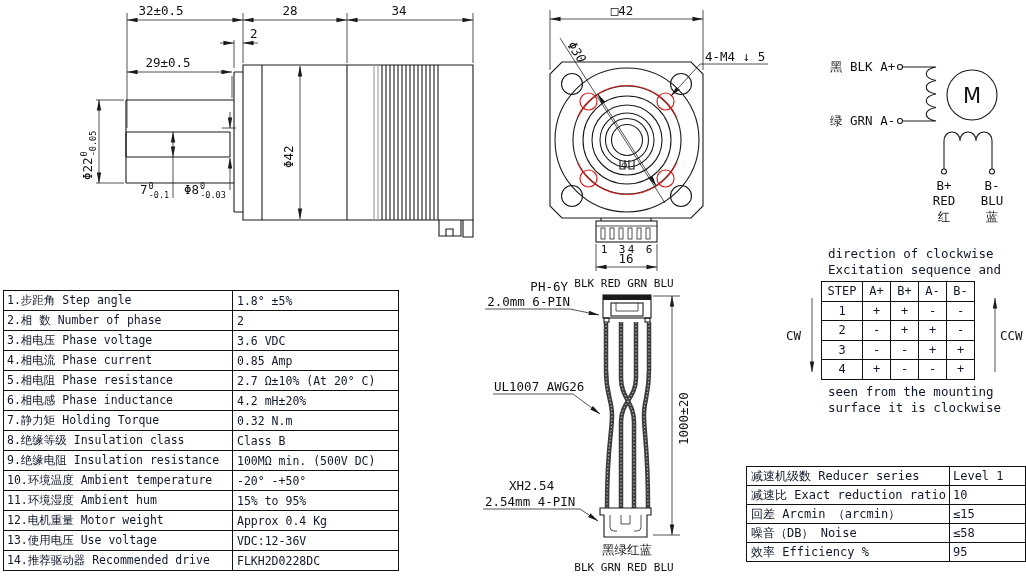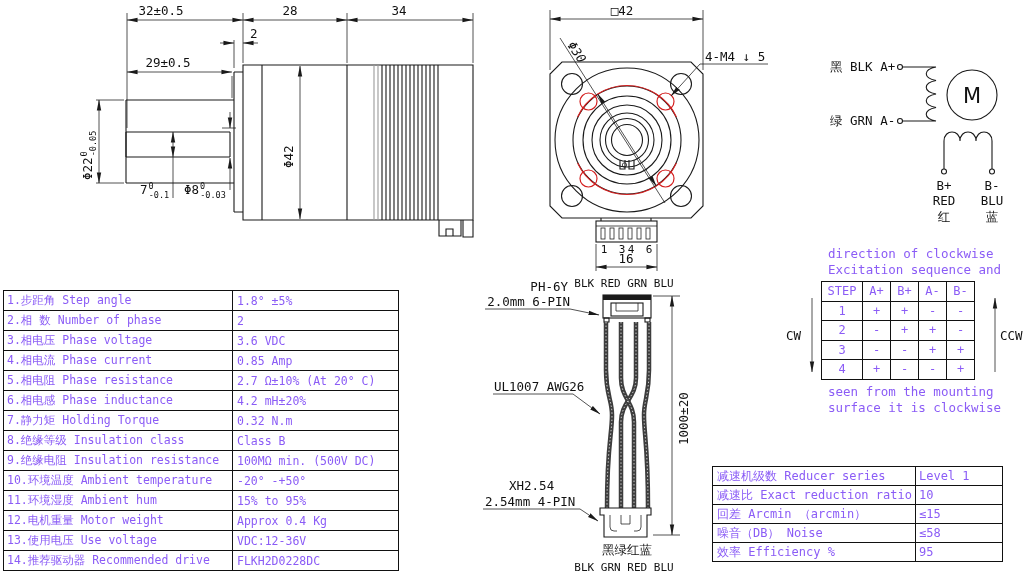--- a/index.html
+++ b/index.html
@@ -1,17 +1,17 @@
 <!DOCTYPE html>
 <html><head>
 <meta charset="utf-8">
 <style>
   html,body{margin:0;padding:0;background:#fff;}
   #page{position:relative;width:1026px;height:581px;background:#fff;overflow:hidden;
-        font-family:"DejaVu Sans Mono","DejaVu Sans",monospace;color:#8b5cf6;}
+        font-family:"DejaVu Sans Mono","DejaVu Sans",monospace;color:#0f172a;}
   svg{position:absolute;left:0;top:0;}
   
   .ln{stroke:#1a1a1a;stroke-width:1.1;fill:none;}
   .thin{stroke:#1a1a1a;stroke-width:0.75;fill:none;}
   .gray{stroke:#9b9b9b;}
   .redln{stroke:#d42020;stroke-width:1.2;fill:none;}
   .wire{fill:none;stroke:#3d3d3d;stroke-width:4.5;}
   .wiretex{fill:none;stroke:#c9c9c9;stroke-width:1;stroke-dasharray:1.5 2;}
   
   text{font-family:"DejaVu Sans Mono","DejaVu Sans",monospace;fill:#111;}
@@ -297,21 +297,21 @@
           <td class="c1">13.使用电压 Use voltage</td>
           <td class="c2">VDC:12-36V</td>
         </tr>
   <tr>
           <td class="c1">14.推荐驱动器 Recommended drive</td>
           <td class="c2">FLKH2D0228DC</td>
         </tr>
 </tbody>
     </table>
 
-<table class="tbl rdc" style="left:712px;top:466px;">
+<table class="tbl rdc" style="left:746px;top:466px;">
   <tbody>
         <tr>
           <td class="c1">减速机级数 Reducer series</td>
           <td class="c2">Level 1</td>
         </tr>
   <tr>
           <td class="c1">减速比 Exact reduction ratio</td>
           <td class="c2">10</td>
         </tr>
   <tr>

